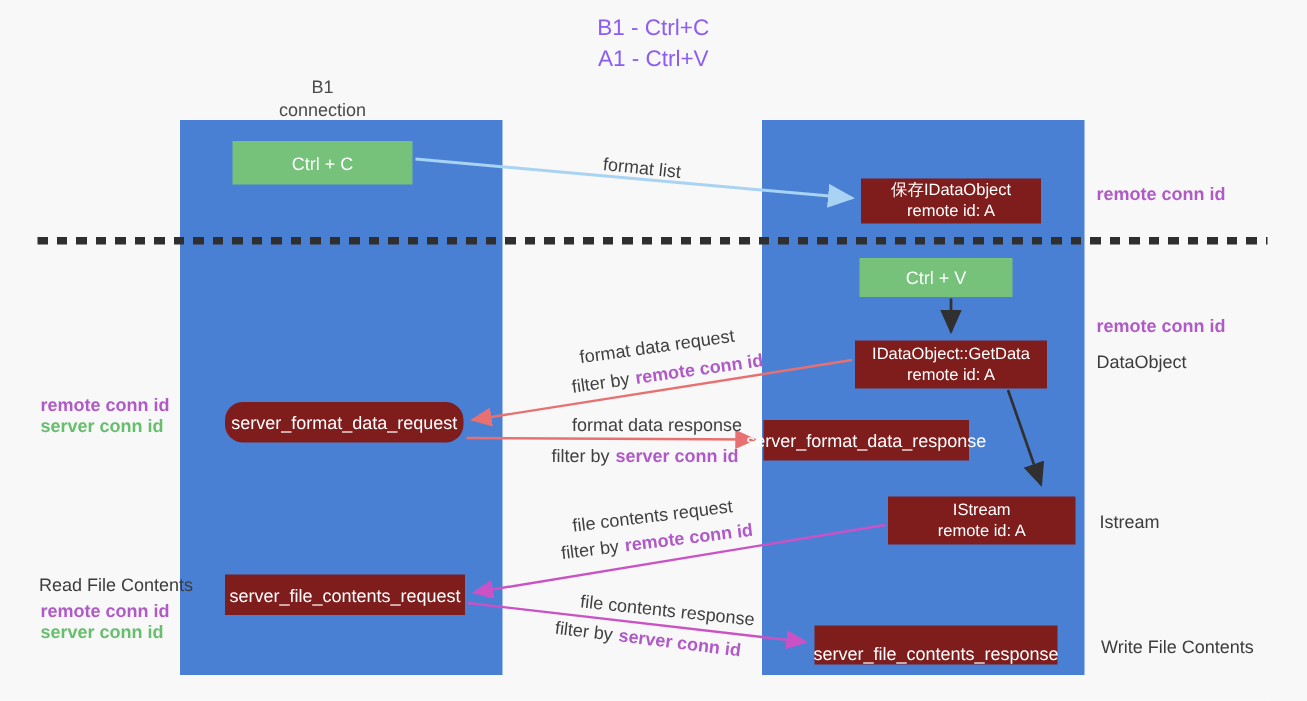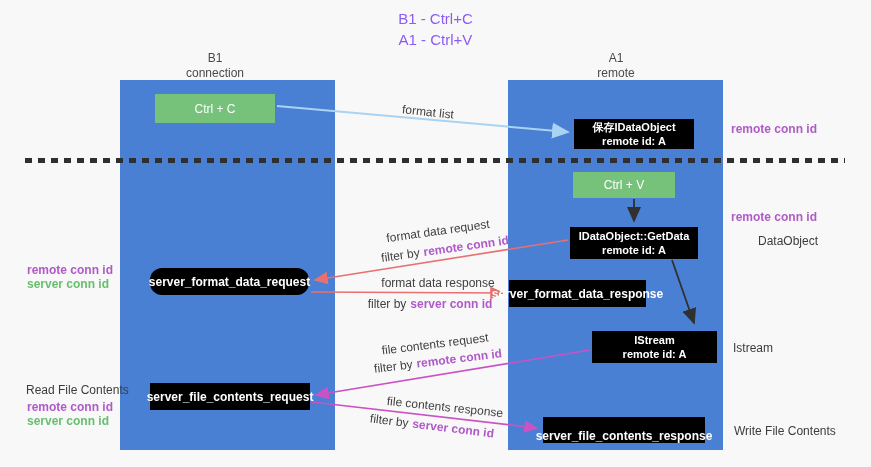--- a/index.html
+++ b/index.html
@@ -8,21 +8,21 @@
     font-family:"Liberation Sans",sans-serif;color:#3d3d3d;
   }
   .title{position:absolute;left:0;top:8px;width:871px;text-align:center;
     font-size:15px;line-height:21px;color:#8b5cf6;}
   .lane-header{position:absolute;width:160px;text-align:center;font-size:12px;line-height:15px;color:#4a4a4a;}
   .lane{position:absolute;top:80px;width:215px;height:370px;background:#4a80d4;}
   .divider{position:absolute;left:25px;top:158px;width:820px;height:5px;
     background:repeating-linear-gradient(90deg,#2f2f2f 0 7px,transparent 7px 13px);}
   .box{position:absolute;display:flex;flex-direction:column;align-items:center;justify-content:center;
     color:#ffffff;text-align:center;font-size:12px;line-height:14px;}
-  .orange{background:#000000;font-weight:bold;}
+  .orange{background:#7f1d1d;}
   .green{background:#76c27b;}
   .two-line{font-size:11px;line-height:14px;}
   .edge-label{position:absolute;font-size:12px;white-space:nowrap;color:#3f3f3f;
     transform:translate(-50%,-50%);}
   .side-label{position:absolute;font-size:12px;white-space:nowrap;}
   .purple{color:#b05ac8;font-weight:bold;}
   .greentxt{color:#67bf6e;font-weight:bold;}
   .dark{color:#3c3c3c;}
   .fb{margin-right:4px;}
   svg.arrows{position:absolute;left:0;top:0;pointer-events:none;}
@@ -33,24 +33,20 @@
 <div class="canvas">
 
   <div class="title">
     <div>B1 - Ctrl+C</div>
     <div>A1 - Ctrl+V</div>
   </div>
 
   <div class="lane-header" style="left:135px;top:51px;">
     <div>B1</div>
     <div>connection</div>
-  </div>
-  <div class="lane-header" style="left:536px;top:51px;">
-    <div>A1</div>
-    <div>remote</div>
   </div>
 
   <div class="lane" style="left:120px;"></div>
   <div class="lane" style="left:508px;"></div>
 
   <div class="divider"></div>
 
   <svg class="arrows" width="871" height="467" viewBox="0 0 871 467">
     <defs>
       <marker id="mblue" markerWidth="9" markerHeight="8" refX="8" refY="4" orient="auto">
@@ -130,17 +126,17 @@
   </div>
 
   <div class="side-label purple" style="left:27px;top:263px;">remote conn id</div>
   <div class="side-label greentxt" style="left:27px;top:277px;">server conn id</div>
   <div class="side-label dark" style="left:26px;top:383px;">Read File Contents</div>
   <div class="side-label purple" style="left:27px;top:400px;">remote conn id</div>
   <div class="side-label greentxt" style="left:27px;top:414px;">server conn id</div>
 
   <div class="side-label purple" style="left:731px;top:122px;">remote conn id</div>
   <div class="side-label purple" style="left:731px;top:210px;">remote conn id</div>
-  <div class="side-label dark" style="left:758px;top:234px;">DataObject</div>
+  <div class="side-label dark" style="left:731px;top:234px;">DataObject</div>
   <div class="side-label dark" style="left:733px;top:341px;">Istream</div>
   <div class="side-label dark" style="left:734px;top:424px;">Write File Contents</div>
 
 </div>
 
 </body></html>

